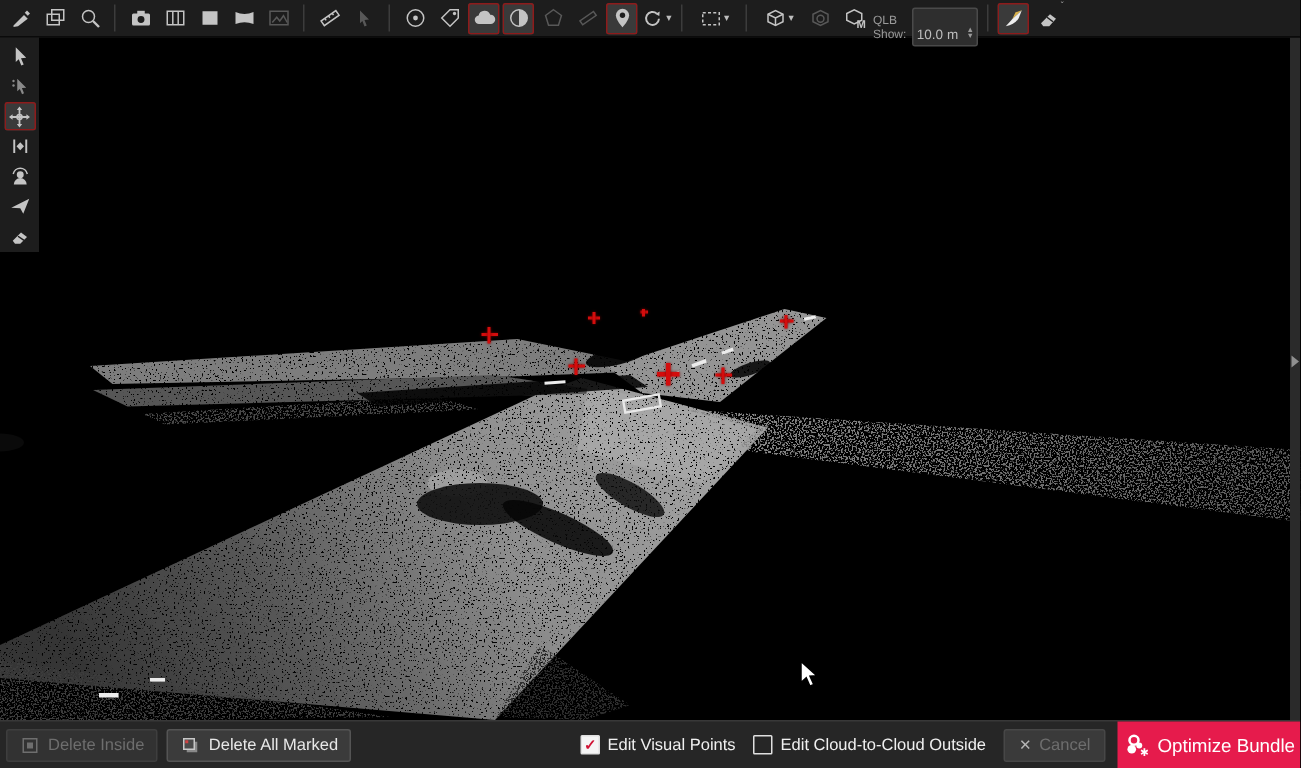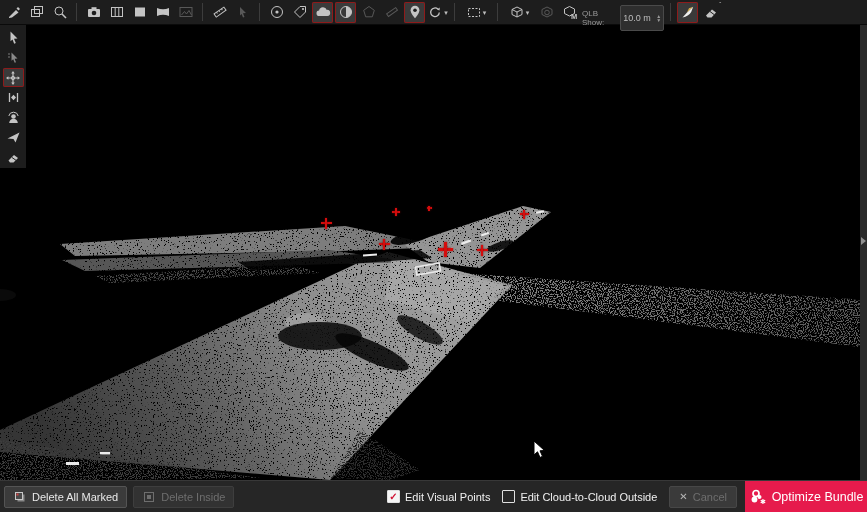--- a/index.html
+++ b/index.html
@@ -21,24 +21,24 @@
            border-bottom:1px solid #0a0a0a;display:flex;align-items:center;gap:2px;
            padding:0 3px;z-index:5;}
   .tsep{width:1px;height:18px;background:#3c3c3c;margin:0 4px;flex:0 0 auto;}
   .tbtn{width:21px;height:21px;flex:0 0 auto;display:flex;align-items:center;justify-content:center;
         border-radius:2px;color:#c4c4c4;position:relative;}
   .tbtn.active{background:#3a3a3a;box-shadow:0 0 0 1px #8e1b1b inset;}
   .tbtn.disabled{color:#585858;}
   .tbtn svg{display:block;}
   .caret{font-size:7px;color:#bdbdbd;line-height:7px;margin-left:1px;}
   .caret-top{position:absolute;top:-1px;right:0;font-size:6px;color:#bdbdbd;}
-  .qlb-group{display:flex;align-items:center;gap:16px;flex:0 0 auto;margin-top:12px;}
+  .qlb-group{display:flex;align-items:center;gap:4px;flex:0 0 auto;margin-top:12px;}
   .qlb-label{font-size:8px;line-height:9px;color:#9a9a9a;text-align:left;}
   .qlb-input{width:44px;height:16px;background:#2e2e2e;border:1px solid #4a4a4a;border-radius:2px;
-             display:flex;align-items:center;color:#bdbdbd;font-size:9px;padding:12px 2px;}
+             display:flex;color:#bdbdbd;font-size:9px;padding:12px 2px;}
   .qlb-input .val{flex:1;}
   .spin{display:flex;flex-direction:column;line-height:4px;font-size:5px;color:#9a9a9a;}
 
   
   .sidebar{position:absolute;left:0;top:25px;width:26px;height:143px;background:#1d1d1d;
            display:flex;flex-direction:column;align-items:center;gap:1px;padding-top:3px;z-index:5;}
   .sbtn{width:21px;height:19px;display:flex;align-items:center;justify-content:center;
         border-radius:2px;color:#c4c4c4;flex:0 0 auto;}
   .sbtn.active{background:#3a3a3a;box-shadow:0 0 0 1px #8e1b1b inset;}
   .sbtn.dim{color:#8a8a8a;}
@@ -382,34 +382,34 @@
 
   <div class="right-strip">
     <div class="expander"></div>
   </div>
 
   <svg class="mouse" id="mouse" width="14" height="20" style="left: 533px; top: 440px;">
     <path d="M1 1 L1 15 L4.5 11.8 L7 17.5 L9.5 16.3 L7 10.8 L11.5 10.5 Z" fill="#fff" stroke="#000" stroke-width="1"></path>
   </svg>
 
   <div class="bottombar">
+    <div class="bbtn disabled">
+      <svg width="14" height="14">
+          <rect x="2.5" y="2.5" width="9" height="9" fill="none" stroke="#6e6e6e"></rect>
+          <rect x="5" y="5" width="4" height="4" fill="#6e6e6e"></rect>
+        </svg>
+      <span>Delete Inside</span>
+    </div>
     <div class="bbtn">
       <svg width="14" height="14">
           <rect x="4.5" y="4.5" width="7" height="7" fill="#8a8a8a"></rect>
           <rect x="2.5" y="2.5" width="7" height="7" fill="#4a4a4a" stroke="#c8c8c8"></rect>
           <rect x="3.5" y="3.5" width="2" height="2" fill="#d04040"></rect>
         </svg>
       <span>Delete All Marked</span>
-    </div>
-    <div class="bbtn disabled">
-      <svg width="14" height="14">
-          <rect x="2.5" y="2.5" width="9" height="9" fill="none" stroke="#6e6e6e"></rect>
-          <rect x="5" y="5" width="4" height="4" fill="#6e6e6e"></rect>
-        </svg>
-      <span>Delete Inside</span>
     </div>
 
     <div class="right-group">
       <div class="chk-item">
         <span class="chk on">✓</span>
         <span>Edit Visual Points</span>
       </div>
       <div class="chk-item">
         <span class="chk">✓</span>
         <span>Edit Cloud-to-Cloud Outside</span>

